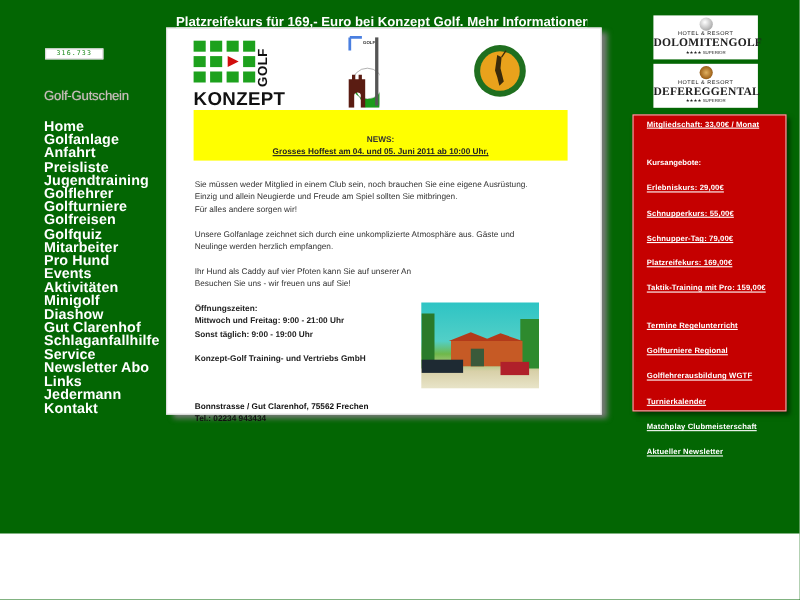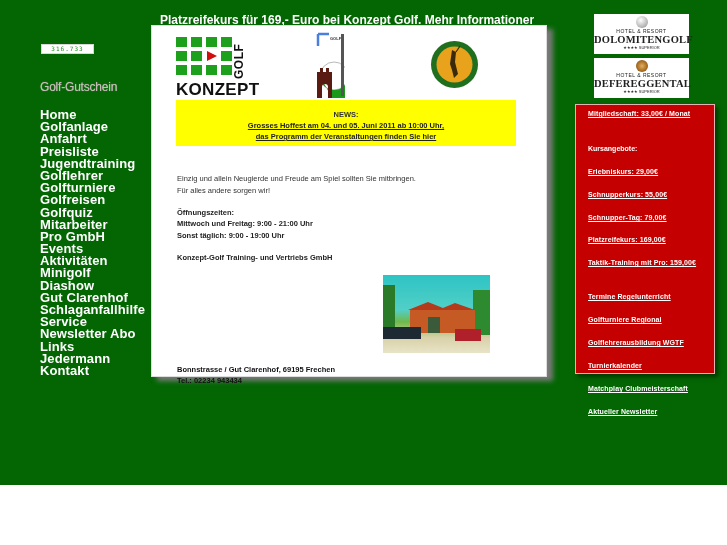--- a/index.html
+++ b/index.html
@@ -12,21 +12,21 @@
   .marquee{position:absolute;left:160px;top:12px;width:374px;overflow:hidden;white-space:nowrap;font-size:12px;font-weight:bold;color:#fff;text-decoration:underline;line-height:16px;}
   .panel{position:absolute;left:151px;top:25px;width:394px;height:350px;background:#fff;border:1px solid #ddd;box-shadow:6px 4px 5px #7a7a7a;}
   .logo-konzept{position:absolute;left:176px;top:37px;width:74px;height:57px;}
   .grid{position:absolute;left:0;top:0;}
   .grid span{position:absolute;width:11px;height:10px;background:#1da11d;}
   .grid .tri{background:transparent;width:0;height:0;border-top:5px solid transparent;border-bottom:5px solid transparent;border-left:10px solid #d10d0d;}
   .konzept-word{position:absolute;left:0;top:43px;font-size:17px;font-weight:bold;color:#111;letter-spacing:0.3px;}
   .golf-vert{position:absolute;left:56px;top:2px;font-size:12px;font-weight:bold;color:#111;transform:rotate(-90deg);transform-origin:left top;top:42px;letter-spacing:0.5px;}
   .logo-castle{position:absolute;left:316px;top:32px;width:29px;height:66px;}
   .logo-round{position:absolute;left:430px;top:40px;width:49px;height:49px;}
-  .news{position:absolute;left:176px;top:100px;width:340px;height:46px;background:#ffff00;text-align:center;font-size:7.5px;font-weight:bold;color:#333;line-height:11px;padding-top:9px;box-sizing:border-box;}
+  .news{position:absolute;left:176px;top:100px;width:340px;height:46px;background:#ffff00;text-align:center;font-size:7.5px;font-weight:bold;color:#333;line-height:11px;padding-top:21px;box-sizing:border-box;}
   .news .h{display:block;}
   .news a{display:block;color:#222;text-decoration:underline;}
   .body-text{position:absolute;left:177px;top:162px;width:360px;font-size:7.5px;color:#333;line-height:11.3px;}
   .body-text p{margin:0 0 11.3px 0;}
   .bold{font-weight:bold;color:#222;}
   .photo{position:absolute;left:383px;top:275px;width:107px;height:78px;overflow:hidden;background:linear-gradient(#2ec4c4 0%,#52cfc7 45%,#6fb84a 60%,#d8d0a8 80%,#e8e4c8 100%);}
   .below{position:absolute;left:177px;top:364px;font-size:7.5px;font-weight:bold;color:#111;line-height:11.3px;}
   .below div{height:11.3px;}
   .hotel{position:absolute;width:95px;background:#fff;text-align:center;color:#222;}
   .hotel .ball{width:12px;height:12px;border-radius:50%;margin:2px auto 0;}
@@ -49,21 +49,21 @@
   <li>Home</li>
   <li>Golfanlage</li>
   <li>Anfahrt</li>
   <li>Preisliste</li>
   <li>Jugendtraining</li>
   <li>Golflehrer</li>
   <li>Golfturniere</li>
   <li>Golfreisen</li>
   <li>Golfquiz</li>
   <li>Mitarbeiter</li>
-  <li>Pro GmbH</li>
+  <li>Pro Hund</li>
   <li>Events</li>
   <li>Aktivitäten</li>
   <li>Minigolf</li>
   <li>Diashow</li>
   <li>Gut Clarenhof</li>
   <li>Schlaganfallhilfe</li>
   <li>Service</li>
   <li>Newsletter Abo</li>
   <li>Links</li>
   <li>Jedermann</li>
@@ -106,28 +106,35 @@
 <svg class="logo-round" viewBox="0 0 49 49">
   <circle cx="24.5" cy="24.5" r="23.5" fill="#1f6f1f"></circle>
   <circle cx="24.5" cy="24.5" r="18" fill="#e9a21c"></circle>
   <path d="M22 10 L26 12 L25 22 L28 34 L24 38 L22 30 L20 24 Z" fill="#3a2a0a"></path>
   <path d="M26 12 L30 6" stroke="#3a2a0a" stroke-width="1.2"></path>
 </svg>
 
 <div class="news">
   <span class="h">NEWS:</span>
   <a>Grosses Hoffest am 04. und 05. Juni 2011 ab 10:00 Uhr,</a>
-  <a>das Programm der Veranstaltungen finden Sie hier</a>
 </div>
 
 <div class="body-text">
   <p>
-    <br>
+    <span>Sie müssen weder Mitglied in einem Club sein, noch brauchen Sie eine eigene Ausrüstung.</span><br>
     <span>Einzig und allein Neugierde und Freude am Spiel sollten Sie mitbringen.</span><br>
     <span>Für alles andere sorgen wir!</span>
+  </p>
+  <p>
+    <span>Unsere Golfanlage zeichnet sich durch eine unkomplizierte Atmosphäre aus. Gäste und</span><br>
+    <span>Neulinge werden herzlich empfangen.</span>
+  </p>
+  <p>
+    <span>Ihr Hund als Caddy auf vier Pfoten kann Sie auf unserer An</span><br>
+    <span>Besuchen Sie uns - wir freuen uns auf Sie!</span>
   </p>
   <div class="bold">
     <span>Öffnungszeiten:</span><br>
     <span>Mittwoch und Freitag: 9:00 - 21:00 Uhr</span><br>
     <span>Sonst täglich: 9:00 - 19:00 Uhr</span><br><br>
     <span>Konzept-Golf Training- und Vertriebs GmbH</span>
   </div>
 </div>
 
 <div class="photo">
@@ -137,21 +144,21 @@
     <polygon points="25,35 45,27 65,35" fill="#b33a1a"></polygon>
     <polygon points="55,35 72,28 92,35" fill="#b33a1a"></polygon>
     <rect x="27" y="35" width="65" height="23" fill="#c65a25"></rect>
     <rect x="45" y="42" width="12" height="16" fill="#3a5a3a"></rect>
     <rect x="0" y="52" width="38" height="12" fill="#1e2a33"></rect>
     <rect x="72" y="54" width="26" height="12" fill="#b0202a"></rect>
   </svg>
 </div>
 
 <div class="below">
-  <div>Bonnstrasse / Gut Clarenhof, 69195 Frechen</div>
+  <div>Bonnstrasse / Gut Clarenhof, 75562 Frechen</div>
   <div>Tel.: 02234 943434</div>
 </div>
 
 <div class="hotel" style="left:594px;top:14px;height:40px;">
   <div class="ball" style="background:radial-gradient(circle at 40% 35%,#fff,#bbb 60%,#888);"></div>
   <div class="small">HOTEL &amp; RESORT</div>
   <div class="name">DOLOMITENGOLF</div>
   <div class="stars">★★★★ SUPERIOR</div>
 </div>
 <div class="hotel" style="left:594px;top:58px;height:40px;">

